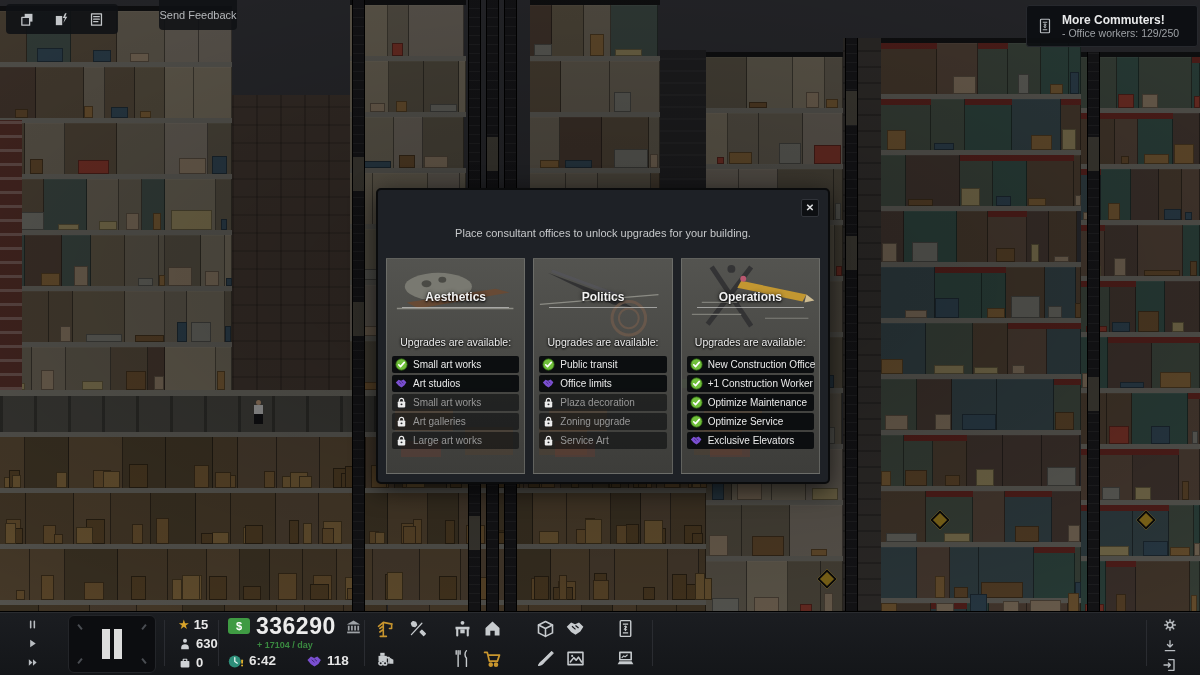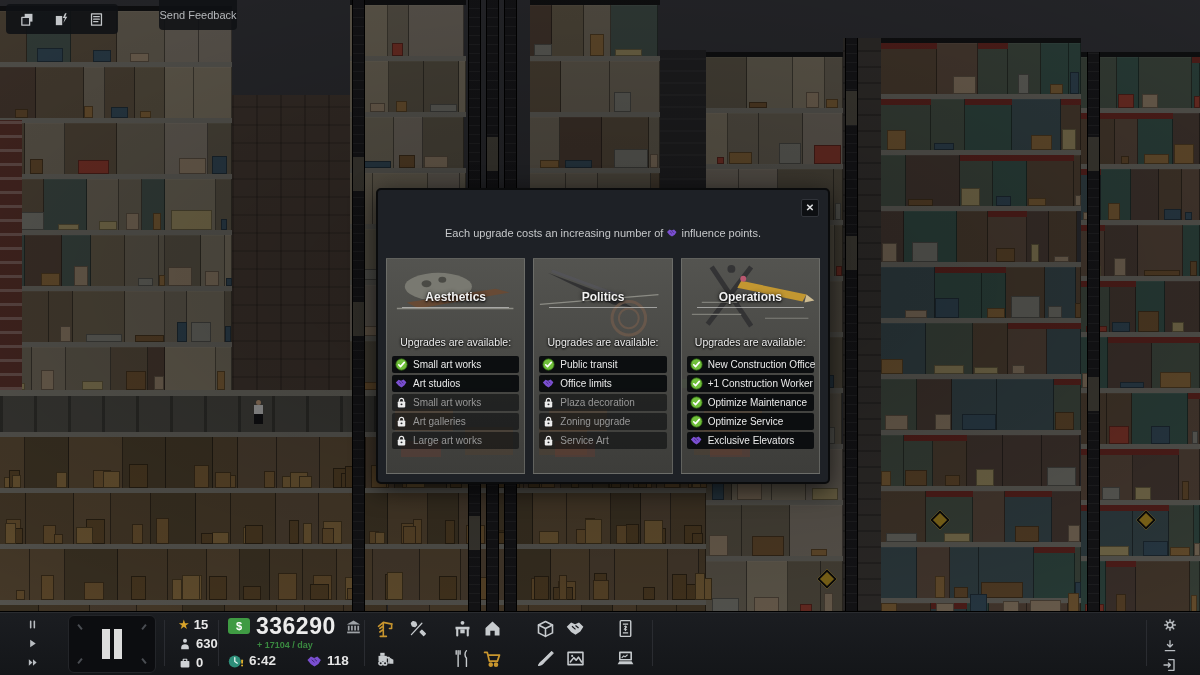--- a/index.html
+++ b/index.html
@@ -902,32 +902,36 @@
       </div>
       <div class="tl-btn">
         <svg viewBox="0 0 24 24" fill="none" stroke="currentColor" stroke-width="1.8" stroke-linecap="round" stroke-linejoin="round">
           <rect x="5" y="4" width="14" height="16"></rect>
           <path d="M8 8h8M8 11.5h8M8 15h6"></path>
         </svg>
       </div>
     </div>
   <div id="feedback" class="ui">Send Feedback</div>
 
+  <div id="notif" class="ui">
+    <span class="n-icon"><svg viewBox="0 0 24 24" fill="none" stroke="currentColor" stroke-width="1.6">
+          <rect x="6" y="3" width="12" height="18" rx="1"></rect>
+          <path d="M9 7h6M9 17h6"></path>
+          <path d="M12 9v6M10.5 10.5c0-.8.7-1.3 1.5-1.3s1.5.5 1.5 1.2-.6 1-1.5 1.2c-.9.2-1.5.5-1.5 1.2s.7 1.2 1.5 1.2 1.5-.5 1.5-1.3" stroke-width="1.1"></path>
+        </svg></span>
+    <span>
+      <div class="n-title">More Commuters!</div>
+      <div class="n-detail">-  Office workers: 129/250</div>
+    </span>
+  </div>
 
   <div id="modal" class="ui">
     <div id="modal-close">✕</div>
     <div id="modal-desc">
-      <div>
-        <span>Each upgrade costs an increasing number of</span>
-        <span class="inf"><svg viewBox="0 0 24 24">
-              <path d="M2 10l5-5 4.5 2L16 5l5 5-3.5 5.5L12 19l-5-3z" fill="#7a4fd0"></path>
-              <path d="M8 9.5l4 3.5M12 8.5l3.5 3" stroke="#3c2470" stroke-width="1.4" fill="none"></path>
-            </svg></span>
-        <span>influence points.</span>
-      </div>
+      <div>Place consultant offices to unlock upgrades for your building.</div>
     </div>
     <div id="cards">
         <div class="card">
           <div class="deco" style="left:8px;top:150px;width:58px;height:22px;background:#6b4a33"></div>
           <div class="deco" style="left:78px;top:168px;width:48px;height:28px;background:#59402c"></div>
           <div class="deco" style="left:14px;top:182px;width:40px;height:16px;background:#743c2e"></div>
           <div class="deco" style="left:66px;top:120px;width:58px;height:9px;background:#4a5a44"></div>
           <div class="art"><svg viewBox="0 0 139 86">
               <g opacity=".9">
                 <ellipse cx="52" cy="28" rx="34" ry="14" fill="#83837a"></ellipse>

